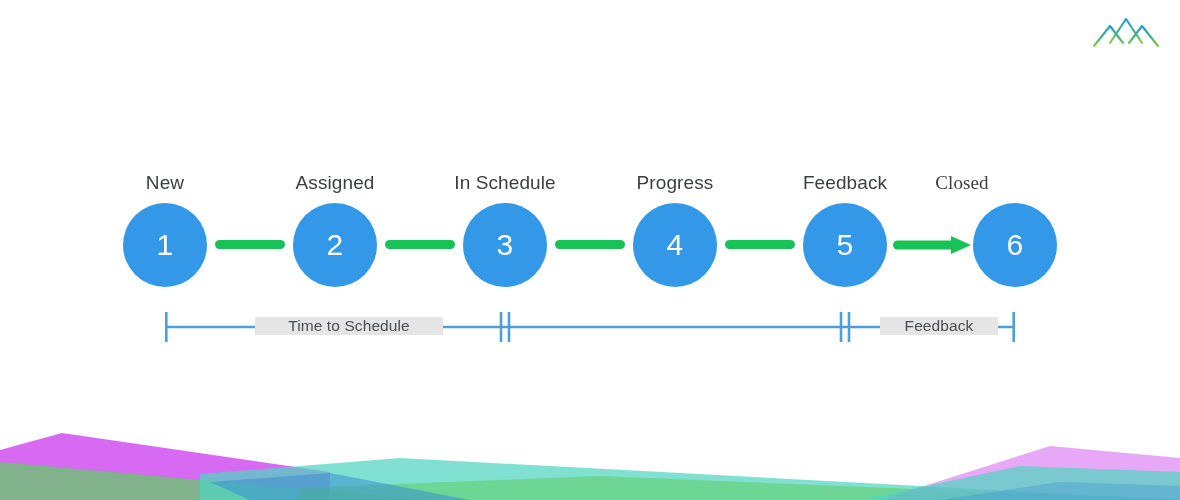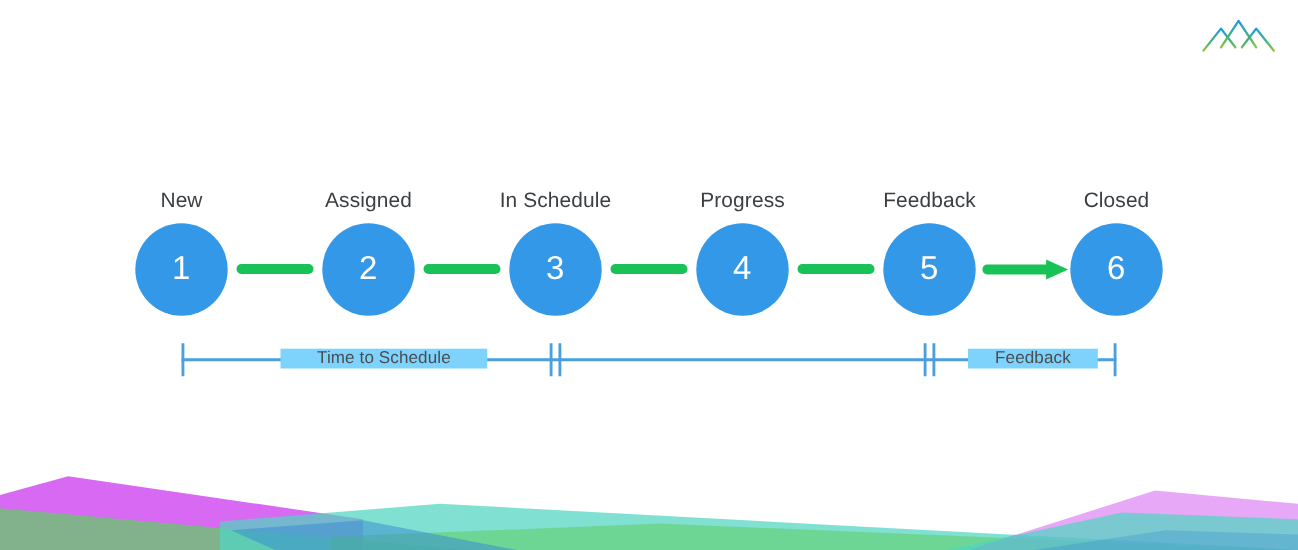--- a/index.html
+++ b/index.html
@@ -93,21 +93,21 @@
     width: 1180px;
     height: 55px;
   }
 
   .bracket-label {
     position: absolute;
     font-size: 15.5px;
     color: #4a4d50;
     top: 17px;
     text-align: center;
-    background: #7dd3fc;
+    background: #e5e5e5;
     padding: 0 9px;
     letter-spacing: 0.1px;
     white-space: nowrap;
   }
 </style>
 </head>
 <body>
 
 <div class="slide">
 
@@ -128,21 +128,21 @@
     </svg>
   </div>
 
   <div class="flow">
 
     <div class="node-label" style="left:65px;">New</div>
     <div class="node-label" style="left:235px;">Assigned</div>
     <div class="node-label" style="left:405px;">In Schedule</div>
     <div class="node-label" style="left:575px;">Progress</div>
     <div class="node-label" style="left:745px;">Feedback</div>
-    <div class="node-label" style="left:915px;">Closed</div>
+    <div class="node-label" style="left:862px;font-family:Liberation Serif, serif;">Closed</div>
 
     <div class="connector" style="left:215px; top:240px; width:70px; background:#18c257;"></div>
     <div class="connector" style="left:385px; top:240px; width:70px; background:#18c257;"></div>
     <div class="connector" style="left:555px; top:240px; width:70px; background:#18c257;"></div>
     <div class="connector" style="left:725px; top:240px; width:70px; background:#18c257;"></div>
 
     <div class="arrow-connector" style="left:893px; top:234px; width:80px;">
       <svg viewBox="0 0 80 22" width="80" height="22" xmlns="http://www.w3.org/2000/svg">
         <rect x="0" y="6.5" width="62" height="9" rx="4.5" fill="#18c257"></rect>
         <path d="M58 2 L78 11 L58 20 Z" fill="#18c257"></path>

